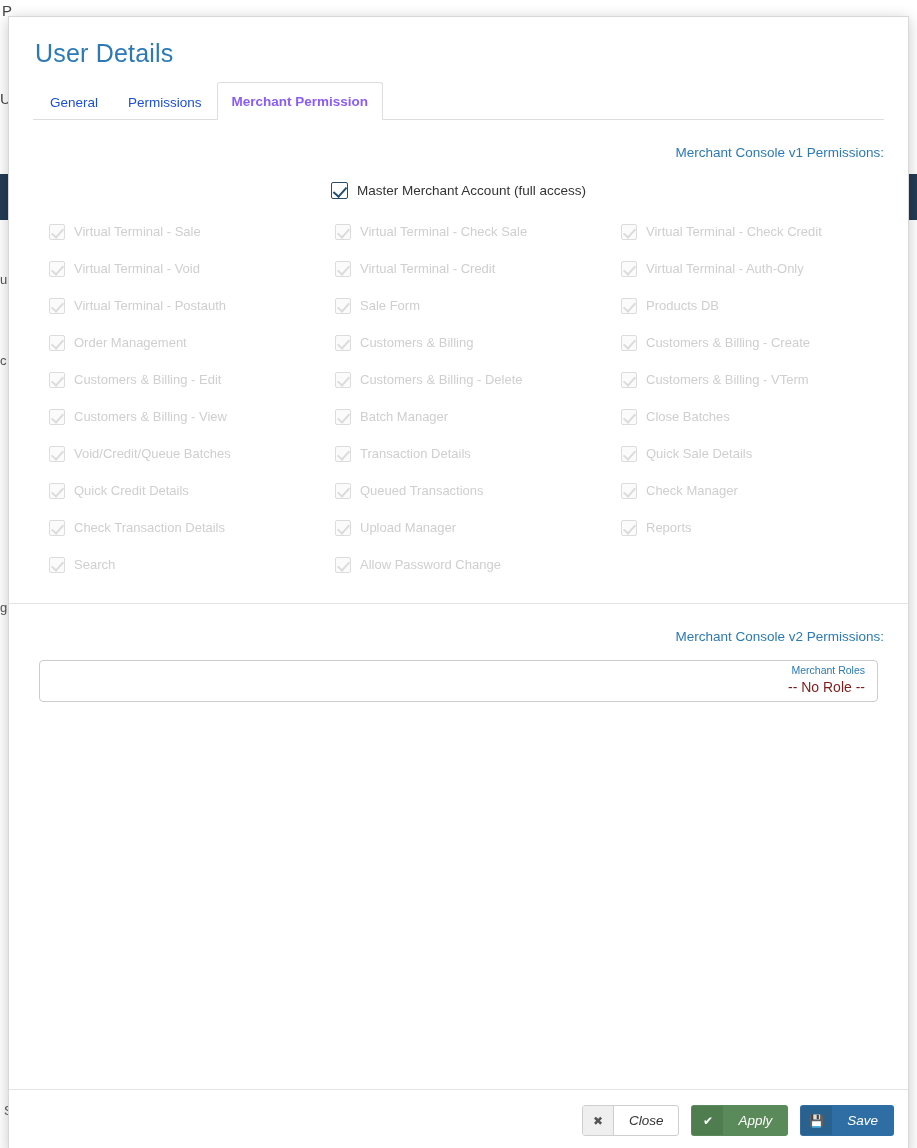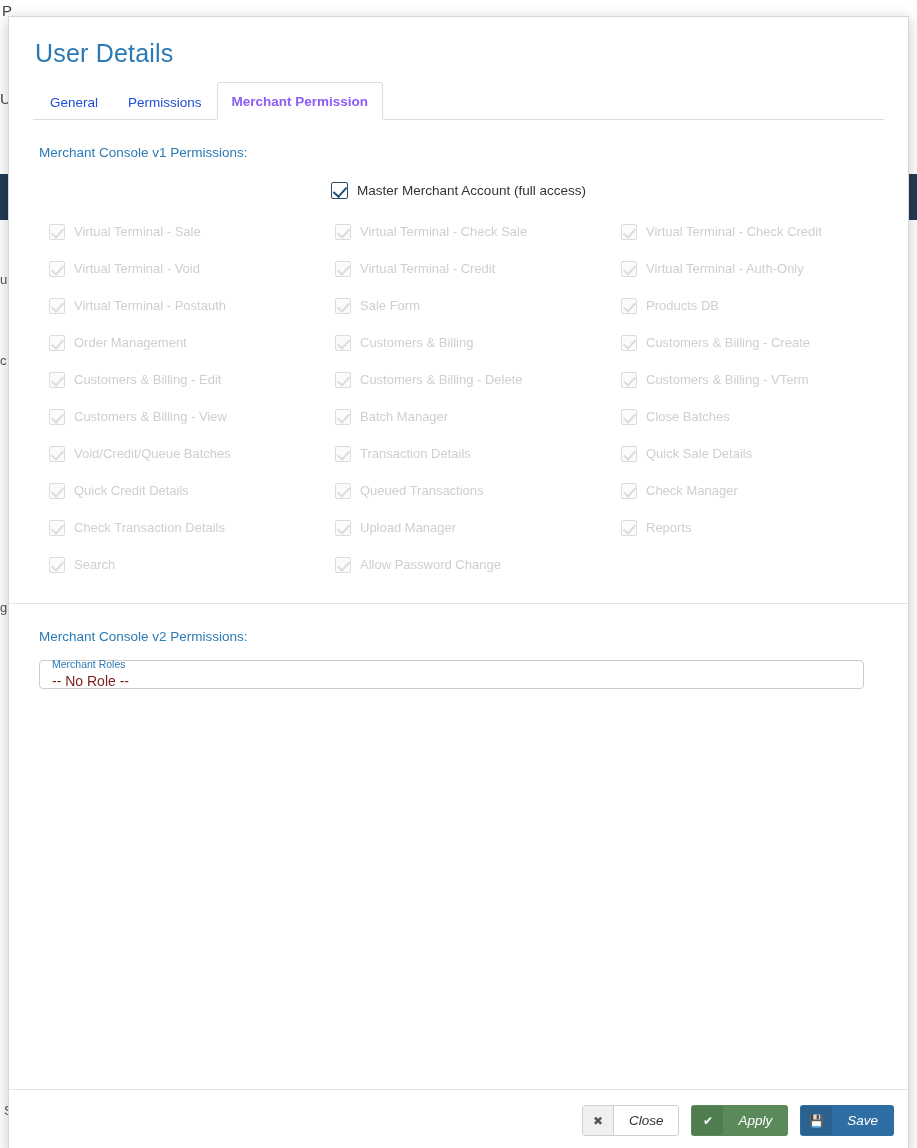--- a/index.html
+++ b/index.html
@@ -90,20 +90,21 @@
     border-radius: 3px 3px 0 0;
   }
 
   .section-divider {
     border-top: 1px solid #e4e4e4;
     margin: 0;
   }
 
   .body-area {
     padding: 0 24px;
+    text-align: right;
   }
 
   .section-label {
     color: #2b7ab5;
     font-size: 13.5px;
     margin: 25px 0 0 6px;
   }
 
   
   .master-row {
@@ -177,25 +178,25 @@
     margin-left: 9px;
     font-size: 13px;
     color: #cfcfcf;
     white-space: nowrap;
   }
 
   .perm-wrap { padding-bottom: 26px; }
 
   
   .roles-box {
-    margin: 16px 20px 0 6px;
+    margin: 16px 6px 0 6px;
     border: 1px solid #ccc;
     border-radius: 4px;
     padding: 8px 12px 10px 12px;
-    height: 29px;
+    height: 42px;
     display: flex;
     flex-direction: column;
     justify-content: center;
   }
   .roles-legend {
     color: #2b7ab5;
     font-size: 10.5px;
     line-height: 12px;
   }
   .roles-value {

